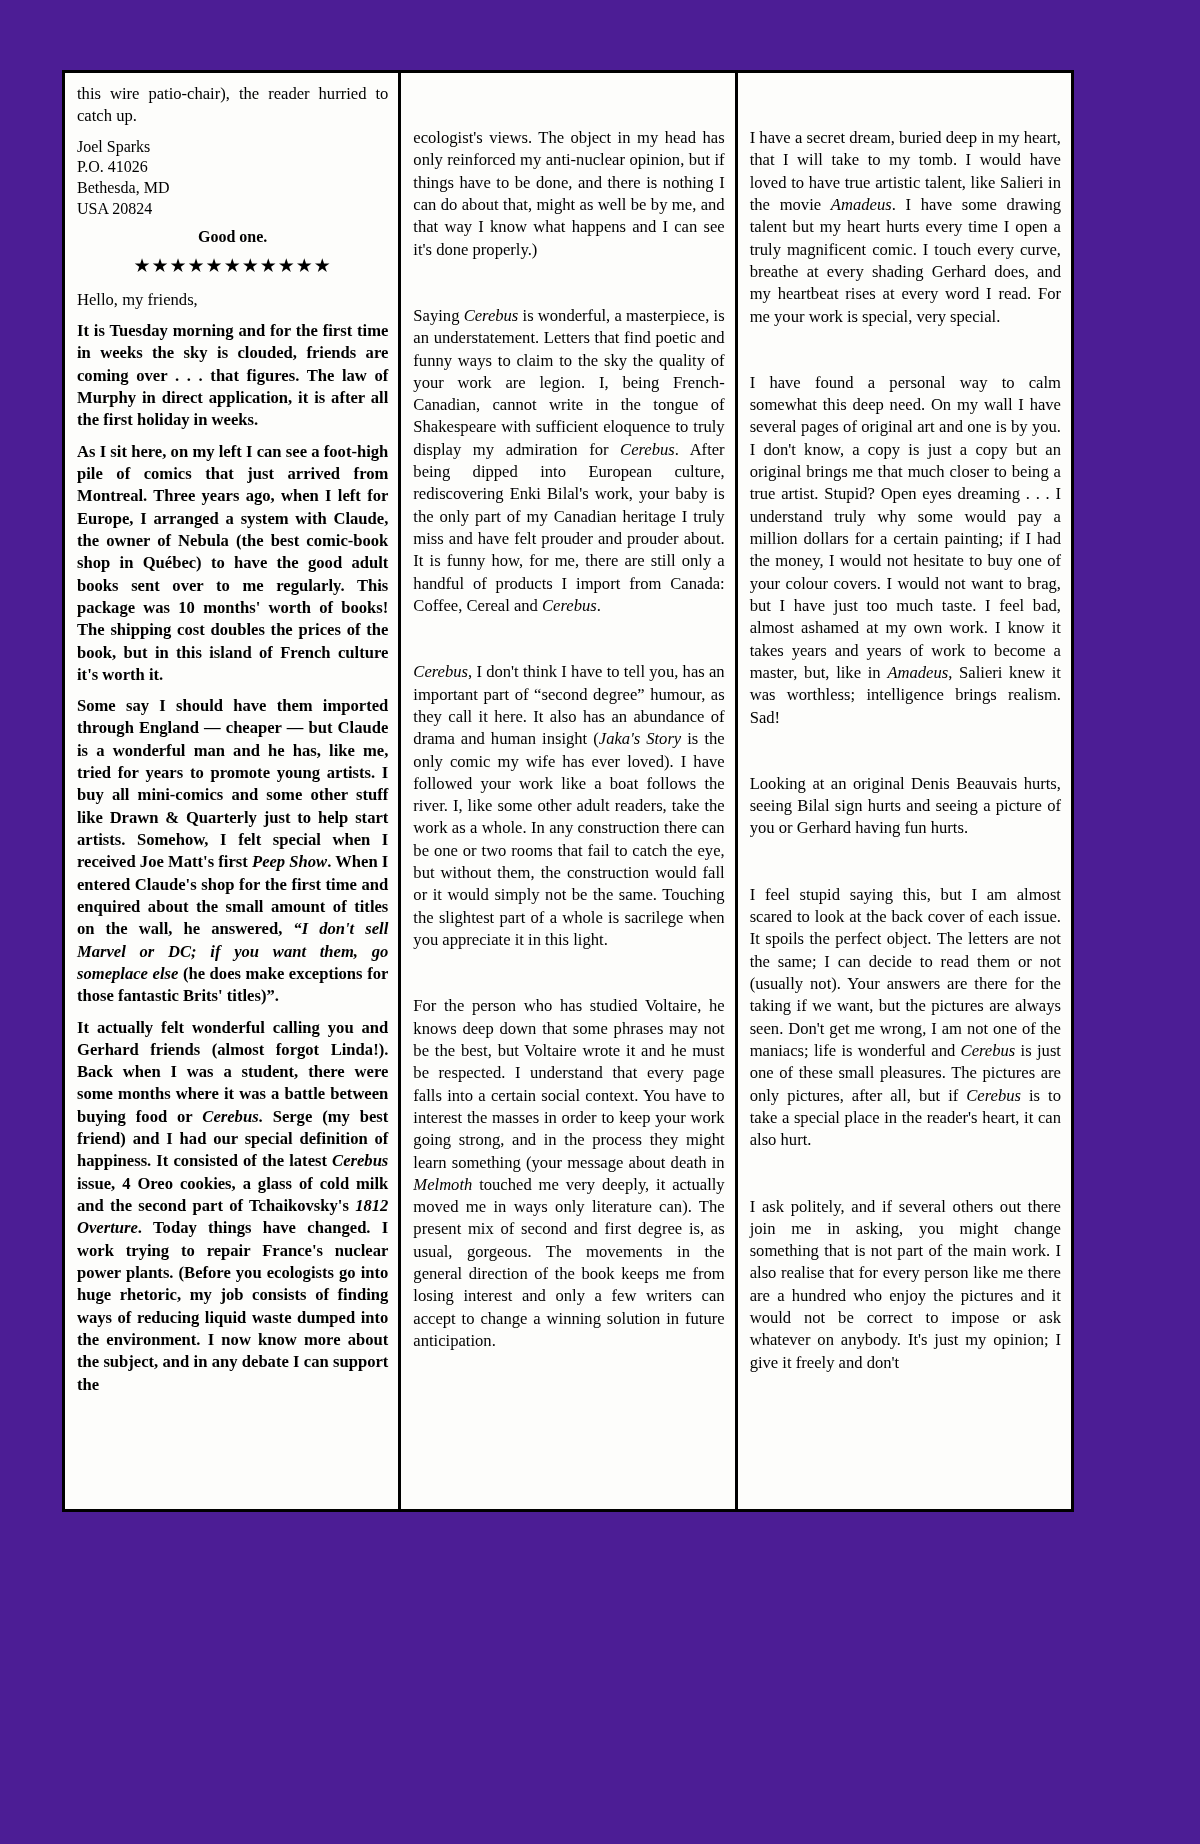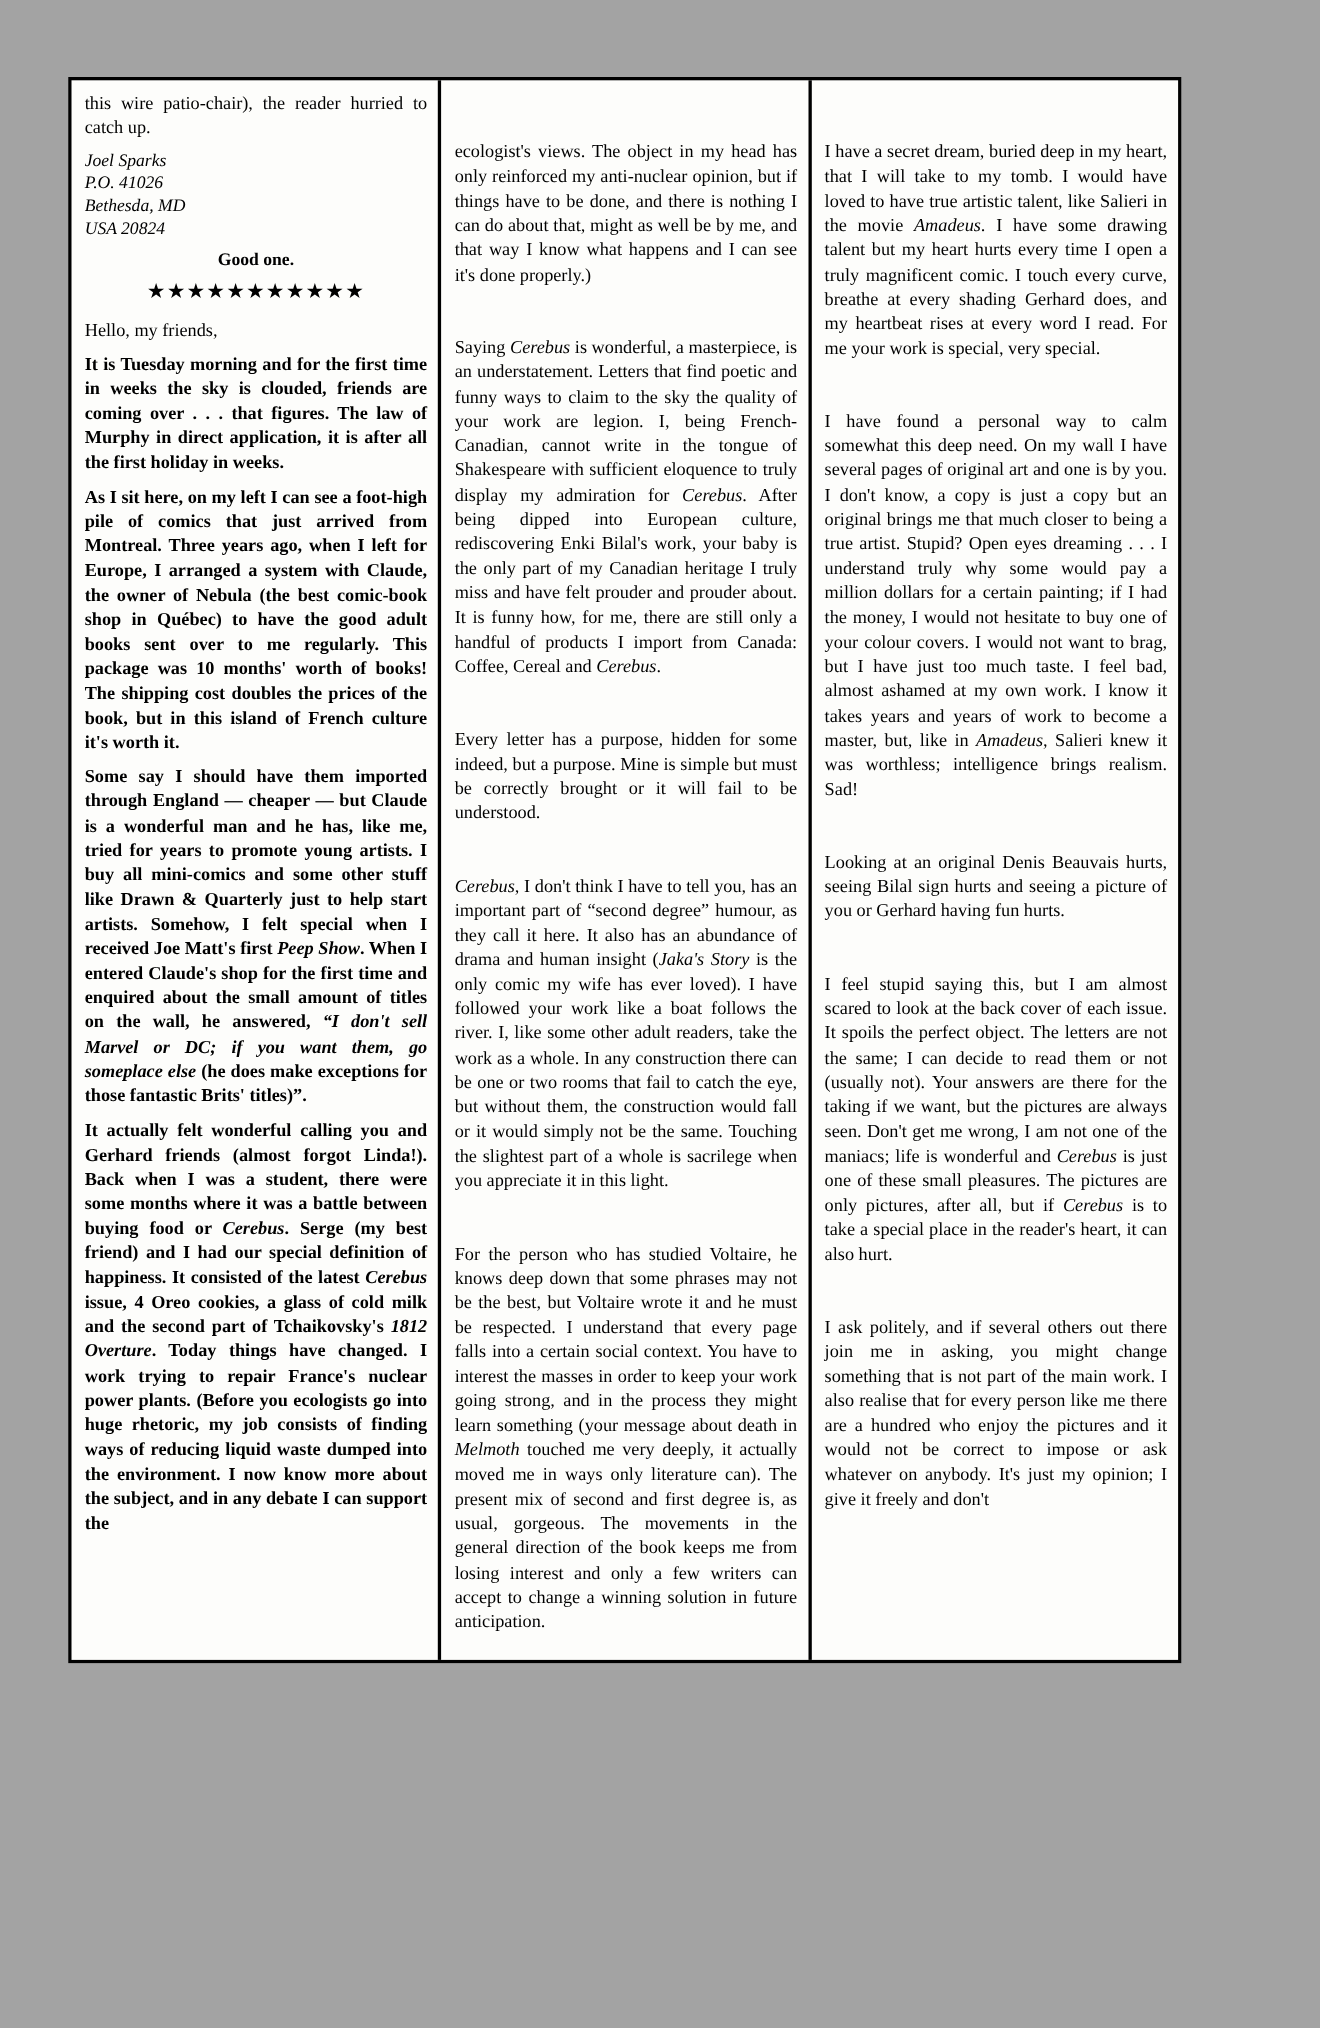--- a/index.html
+++ b/index.html
@@ -14,21 +14,21 @@
     color: #000000;
     position: relative;
     overflow: hidden;
   }
 
   #page {
     position: absolute;
     left: 0; top: 0;
     width: 1200px;
     height: 1844px;
-    background: #a3a3a3;
+    background: #4c1d95;
   }
 
   
   #letters-frame {
     position: absolute;
     left: 62px;
     top: 70px;
     width: 1012px;
     height: 1442px;
     border-top: 3px solid #000;
@@ -66,21 +66,20 @@
     font-weight: bold;
   }
   .col-1 p.plain {
     font-weight: normal;
   }
   .col-1 .sig {
     font-weight: normal;
     text-align: left;
     line-height: 1.30;
     margin-bottom: 8px;
-    font-style: italic;
   }
   .col-1 .editor-note {
     font-weight: bold;
     text-align: center;
     margin-bottom: 10px;
   }
 
   .stars {
     text-align: center;
     letter-spacing: 1px;
@@ -121,21 +120,20 @@
       <p class="bodybold">As I sit here, on my left I can see a foot-high pile of comics that just arrived from Montreal. Three years ago, when I left for Europe, I arranged a system with Claude, the owner of Nebula (the best comic-book shop in Québec) to have the good adult books sent over to me regularly. This package was 10 months' worth of books! The shipping cost doubles the prices of the book, but in this island of French culture it's worth it.</p>
       <p class="bodybold">Some say I should have them imported through England — cheaper — but Claude is a wonderful man and he has, like me, tried for years to promote young artists. I buy all mini-comics and some other stuff like Drawn &amp; Quarterly just to help start artists. Somehow, I felt special when I received Joe Matt's first <i>Peep Show</i>. When I entered Claude's shop for the first time and enquired about the small amount of titles on the wall, he answered, <i>“I don't sell Marvel or DC; if you want them, go someplace else</i> (he does make exceptions for those fantastic Brits' titles)”.</p>
       <p class="bodybold">It actually felt wonderful calling you and Gerhard friends (almost forgot Linda!). Back when I was a student, there were some months where it was a battle between buying food or <i>Cerebus</i>. Serge (my best friend) and I had our special definition of happiness. It consisted of the latest <i>Cerebus</i> issue, 4 Oreo cookies, a glass of cold milk and the second part of Tchaikovsky's <i>1812 Overture</i>. Today things have changed. I work trying to repair France's nuclear power plants. (Before you ecologists go into huge rhetoric, my job consists of finding ways of reducing liquid waste dumped into the environment. I now know more about the subject, and in any debate I can support the</p>
     </div>
 
     <div class="col-divider"></div>
 
     <div class="column col-2">
       <p>ecologist's views. The object in my head has only reinforced my anti-nuclear opinion, but if things have to be done, and there is nothing I can do about that, might as well be by me, and that way I know what happens and I can see it's done properly.)</p>
       <p>Saying <i>Cerebus</i> is wonderful, a masterpiece, is an understatement. Letters that find poetic and funny ways to claim to the sky the quality of your work are legion. I, being French-Canadian, cannot write in the tongue of Shakespeare with sufficient eloquence to truly display my admiration for <i>Cerebus</i>. After being dipped into European culture, rediscovering Enki Bilal's work, your baby is the only part of my Canadian heritage I truly miss and have felt prouder and prouder about. It is funny how, for me, there are still only a handful of products I import from Canada: Coffee, Cereal and <i>Cerebus</i>.</p>
-      <p>Every letter has a purpose, hidden for some indeed, but a purpose. Mine is simple but must be correctly brought or it will fail to be understood.</p>
       <p><i>Cerebus</i>, I don't think I have to tell you, has an important part of “second degree” humour, as they call it here. It also has an abundance of drama and human insight (<i>Jaka's Story</i> is the only comic my wife has ever loved). I have followed your work like a boat follows the river. I, like some other adult readers, take the work as a whole. In any construction there can be one or two rooms that fail to catch the eye, but without them, the construction would fall or it would simply not be the same. Touching the slightest part of a whole is sacrilege when you appreciate it in this light.</p>
       <p>For the person who has studied Voltaire, he knows deep down that some phrases may not be the best, but Voltaire wrote it and he must be respected. I understand that every page falls into a certain social context. You have to interest the masses in order to keep your work going strong, and in the process they might learn something (your message about death in <i>Melmoth</i> touched me very deeply, it actually moved me in ways only literature can). The present mix of second and first degree is, as usual, gorgeous. The movements in the general direction of the book keeps me from losing interest and only a few writers can accept to change a winning solution in future anticipation.</p>
     </div>
 
     <div class="col-divider"></div>
 
     <div class="column col-3">
       <p>I have a secret dream, buried deep in my heart, that I will take to my tomb. I would have loved to have true artistic talent, like Salieri in the movie <i>Amadeus</i>. I have some drawing talent but my heart hurts every time I open a truly magnificent comic. I touch every curve, breathe at every shading Gerhard does, and my heartbeat rises at every word I read. For me your work is special, very special.</p>
       <p>I have found a personal way to calm somewhat this deep need. On my wall I have several pages of original art and one is by you. I don't know, a copy is just a copy but an original brings me that much closer to being a true artist. Stupid? Open eyes dreaming . . . I understand truly why some would pay a million dollars for a certain painting; if I had the money, I would not hesitate to buy one of your colour covers. I would not want to brag, but I have just too much taste. I feel bad, almost ashamed at my own work. I know it takes years and years of work to become a master, but, like in <i>Amadeus</i>, Salieri knew it was worthless; intelligence brings realism. Sad!</p>
       <p>Looking at an original Denis Beauvais hurts, seeing Bilal sign hurts and seeing a picture of you or Gerhard having fun hurts.</p>

